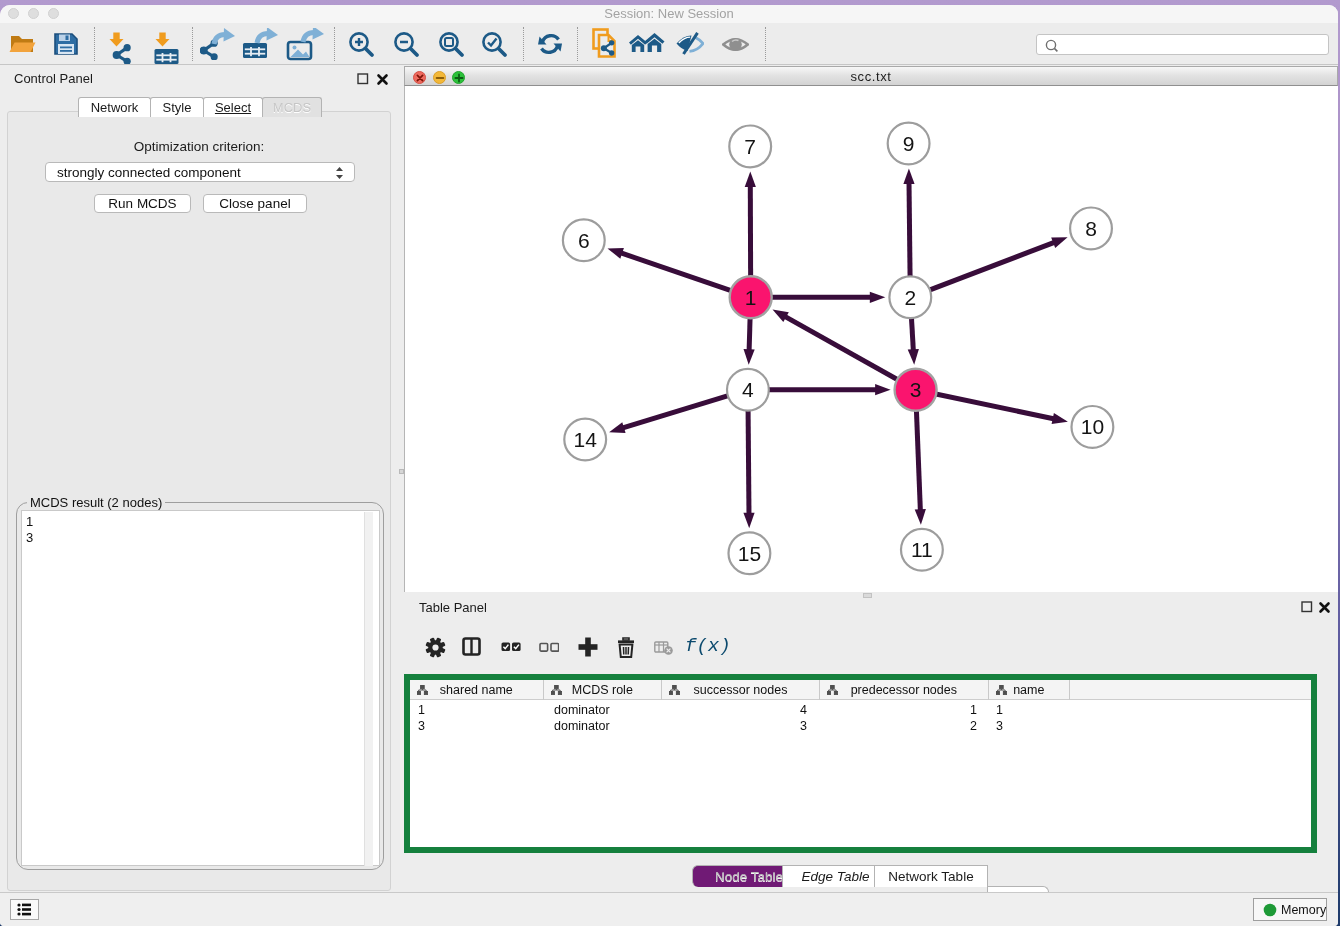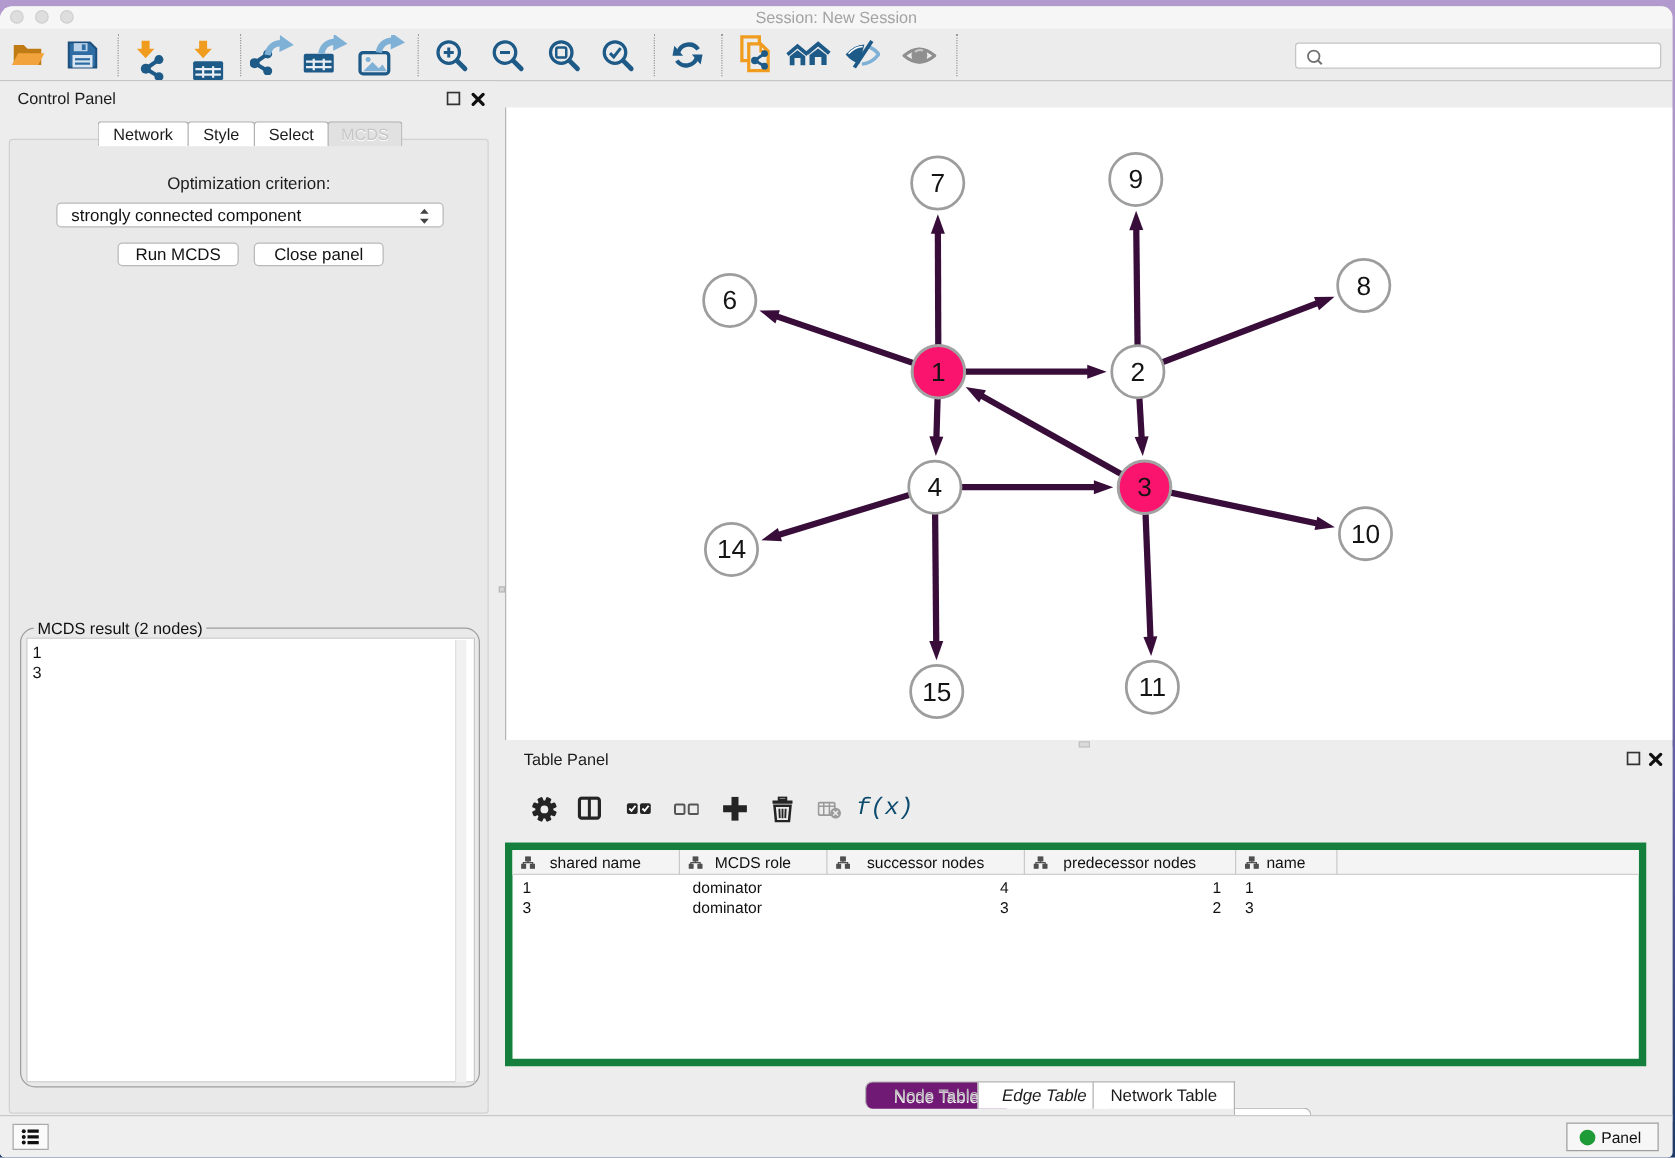--- a/index.html
+++ b/index.html
@@ -210,21 +210,21 @@
     <div class="hdr">Control Panel</div>
     <svg class="abs" style="left:357px;top:8px" width="12" height="12" viewBox="0 0 12 12">
       <rect x="1" y="1" width="9.5" height="9.5" fill="none" stroke="#333" stroke-width="1.4"></rect>
     </svg>
     <svg class="abs" style="left:376px;top:8px" width="13" height="13" viewBox="0 0 13 13">
       <path d="M2.5,2.5 L10.5,10.5 M10.5,2.5 L2.5,10.5" stroke="#111" stroke-width="2.6" stroke-linecap="round"></path>
     </svg>
     <div id="cptabs" class="tabrow" style="left:0;top:32px;width:396px;height:20px;">
       <div class="tab" style="left:78px; width:73px;">Network</div>
       <div class="tab" style="left:150px; width:54px;">Style</div>
-      <div class="tab" style="left:203px; width:60px;">Select</div>
+      <div class="tab" style="left:203px; width:60px;text-decoration:underline;">Select</div>
       <div class="tab" style="left:262px; width:60px; background:#e1e1e1; color:#c6c6c6; text-shadow:0 1px 0 #fff;">MCDS</div>
     </div>
     <div id="cpcontent">
       <div id="optsel">strongly connected component
         <svg width="9" height="14" style="position:absolute;right:10px;top:3px" viewBox="0 0 9 14">
           <path d="M1,5 L4.5,1 L8,5 Z" fill="#444"></path>
           <path d="M1,9 L4.5,13 L8,9 Z" fill="#444"></path>
         </svg>
       </div>
       <div id="optlabel">Optimization criterion:</div>
@@ -235,20 +235,38 @@
         <div id="fsinner">
           <div class="ln" style="margin-top:3px">1</div>
           <div class="ln">3</div>
           <div id="fssb"></div>
         </div>
       </div>
     </div>
   </div>
 
   <div id="iframe">
+    <div id="ititle">
+      <div class="t">scc.txt</div>
+      <div class="mac" style="left:8px; background:#ee6a5e; border:0.5px solid #d55045;">
+        <svg width="12" height="12" viewBox="0 0 12 12" style="position:absolute;left:0;top:0">
+          <path d="M3.4,3.4 L8.6,8.6 M8.6,3.4 L3.4,8.6" stroke="#7d1408" stroke-width="1.7" stroke-linecap="round"></path>
+          </svg>
+      </div>
+      <div class="mac" style="left:28px; background:#f3b838; border:0.5px solid #dba02a;">
+        <svg width="12" height="12" viewBox="0 0 12 12" style="position:absolute;left:0;top:0">
+          <path d="M2.6,6 L9.4,6" stroke="#8a5d0a" stroke-width="1.8" stroke-linecap="round"></path>
+          </svg>
+      </div>
+      <div class="mac" style="left:47px; background:#2cc13a; border:0.5px solid #21a52e;">
+        <svg width="12" height="12" viewBox="0 0 12 12" style="position:absolute;left:0;top:0">
+          <path d="M2.4,6 L9.6,6 M6,2.4 L6,9.6" stroke="#0c5e14" stroke-width="1.8" stroke-linecap="round"></path>
+          </svg>
+      </div>
+    </div>
     <div id="canvas">
       <svg id="graph" width="933" height="506" viewBox="0 0 933 506">
 <g stroke="#380d3a" stroke-width="5" fill="#380d3a">
 <line x1="345.7" y1="211.3" x2="345.3" y2="98.9"></line>
 <polygon points="345.3,85.4 350.9,100.9 339.7,100.9" stroke="none"></polygon>
 <line x1="345.7" y1="211.3" x2="215.2" y2="166.7"></line>
 <polygon points="202.5,162.4 218.9,162.1 215.3,172.7" stroke="none"></polygon>
 <line x1="345.7" y1="211.3" x2="466.8" y2="211.3"></line>
 <polygon points="480.3,211.3 464.8,216.9 464.8,205.7" stroke="none"></polygon>
 <line x1="345.7" y1="211.3" x2="344.1" y2="265.2"></line>
@@ -441,16 +459,16 @@
             <rect x="11" y="8.2" width="9" height="2.6"></rect>
           <circle cx="8" cy="14" r="1.6"></circle>
             <rect x="11" y="12.8" width="9" height="2.6"></rect>
         </g>
       </svg>
     </div>
     <div id="membtn">
       <svg width="14" height="14" viewBox="0 0 14 14" style="position:absolute;left:9px;top:4px">
         <circle cx="7" cy="7" r="6.3" fill="#1e9a37"></circle>
       </svg>
-      <span style="position:absolute;left:27px;top:4px;">Panel</span>
+      <span style="position:absolute;left:27px;top:4px;">Memory</span>
     </div>
   </div>
 </div>
 
 </body></html>

